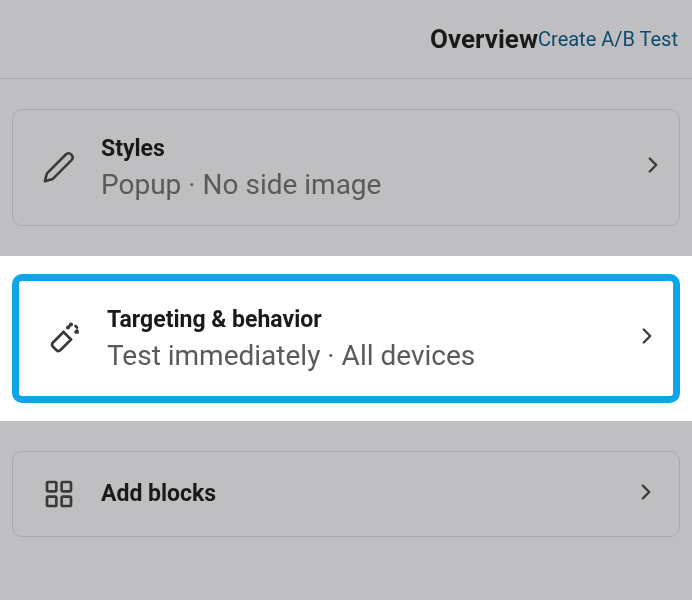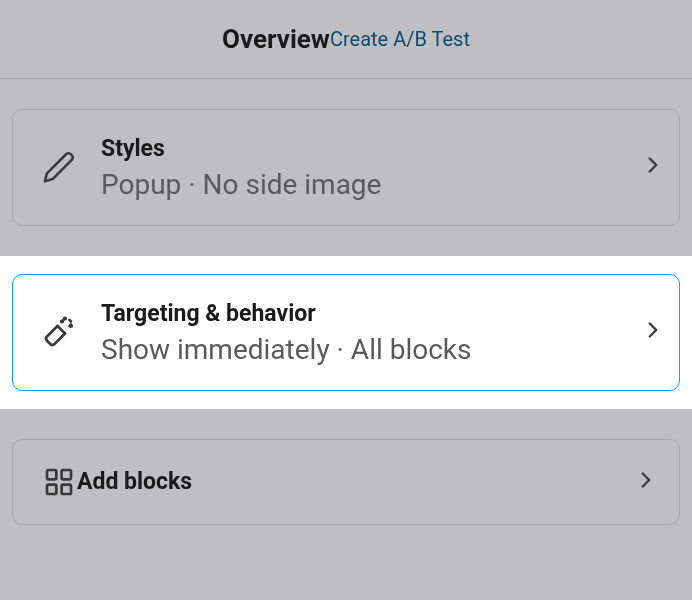--- a/index.html
+++ b/index.html
@@ -9,21 +9,21 @@
     }
     body {
       font-family: -apple-system, BlinkMacSystemFont, "Segoe UI", Roboto, sans-serif;
       width: 692px;
       height: 600px;
       background: #bfbfc1;
       overflow: hidden;
     }
     .header {
       display: flex;
-      justify-content: center;
+      justify-content: flex-end;
       align-items: center;
       padding: 24px 14px 24px 14px;
       border-bottom: 1px solid #a9a9ab;
     }
     .header-title {
       font-size: 26px;
       font-weight: 700;
       color: #1a1a1a;
     }
     .header-link {
@@ -42,21 +42,21 @@
     .card {
       display: flex;
       align-items: center;
       border: 1px solid #a9a9ab;
       border-radius: 10px;
       padding: 24px 13px 24px 28px;
       cursor: pointer;
       background: transparent;
     }
     .card-white {
-      border: 1px solid #0ea5e9;
+      border: 7px solid #0ea5e9;
       border-radius: 10px;
       background: #ffffff;
     }
     .card-icon {
       width: 36px;
       height: 36px;
       flex-shrink: 0;
       display: flex;
       align-items: center;
       justify-content: center;
@@ -85,20 +85,21 @@
     .card-simple {
       display: flex;
       align-items: center;
       border: 1px solid #a9a9ab;
       border-radius: 10px;
       padding: 24px 20px 24px 28px;
       cursor: pointer;
       background: transparent;
     }
     .card-simple .card-title {
+      margin-left: 24px;
       flex: 1;
     }
     .section-bottom {
       padding: 30px 12px;
     }
   </style>
 </head>
 <body>
 
 <div class="header">
@@ -135,21 +136,21 @@
         <path d="M11 8l-7 7a2 2 0 0 0 0 2.8l2.2 2.2a2 2 0 0 0 2.8 0l7-7"></path>
         <path d="M11 8l5 5"></path>
         <path d="M16 3l0 0"></path>
         <circle cx="16" cy="3" r="0.5" fill="currentColor"></circle>
         <circle cx="20" cy="8" r="0.5" fill="currentColor"></circle>
         <circle cx="14" cy="5" r="0.5" fill="currentColor"></circle>
       </svg>
     </div>
     <div class="card-content">
       <div class="card-title">Targeting &amp; behavior</div>
-      <div class="card-subtitle">Show immediately · All blocks</div>
+      <div class="card-subtitle">Test immediately · All devices</div>
     </div>
     <div class="card-chevron">
       <svg width="26" height="26" viewBox="0 0 24 24" fill="none" stroke="currentColor" stroke-width="2.2" stroke-linecap="round" stroke-linejoin="round">
         <polyline points="9 18 15 12 9 6"></polyline>
       </svg>
     </div>
   </div>
 </div>
 
 <div class="section-bottom">

